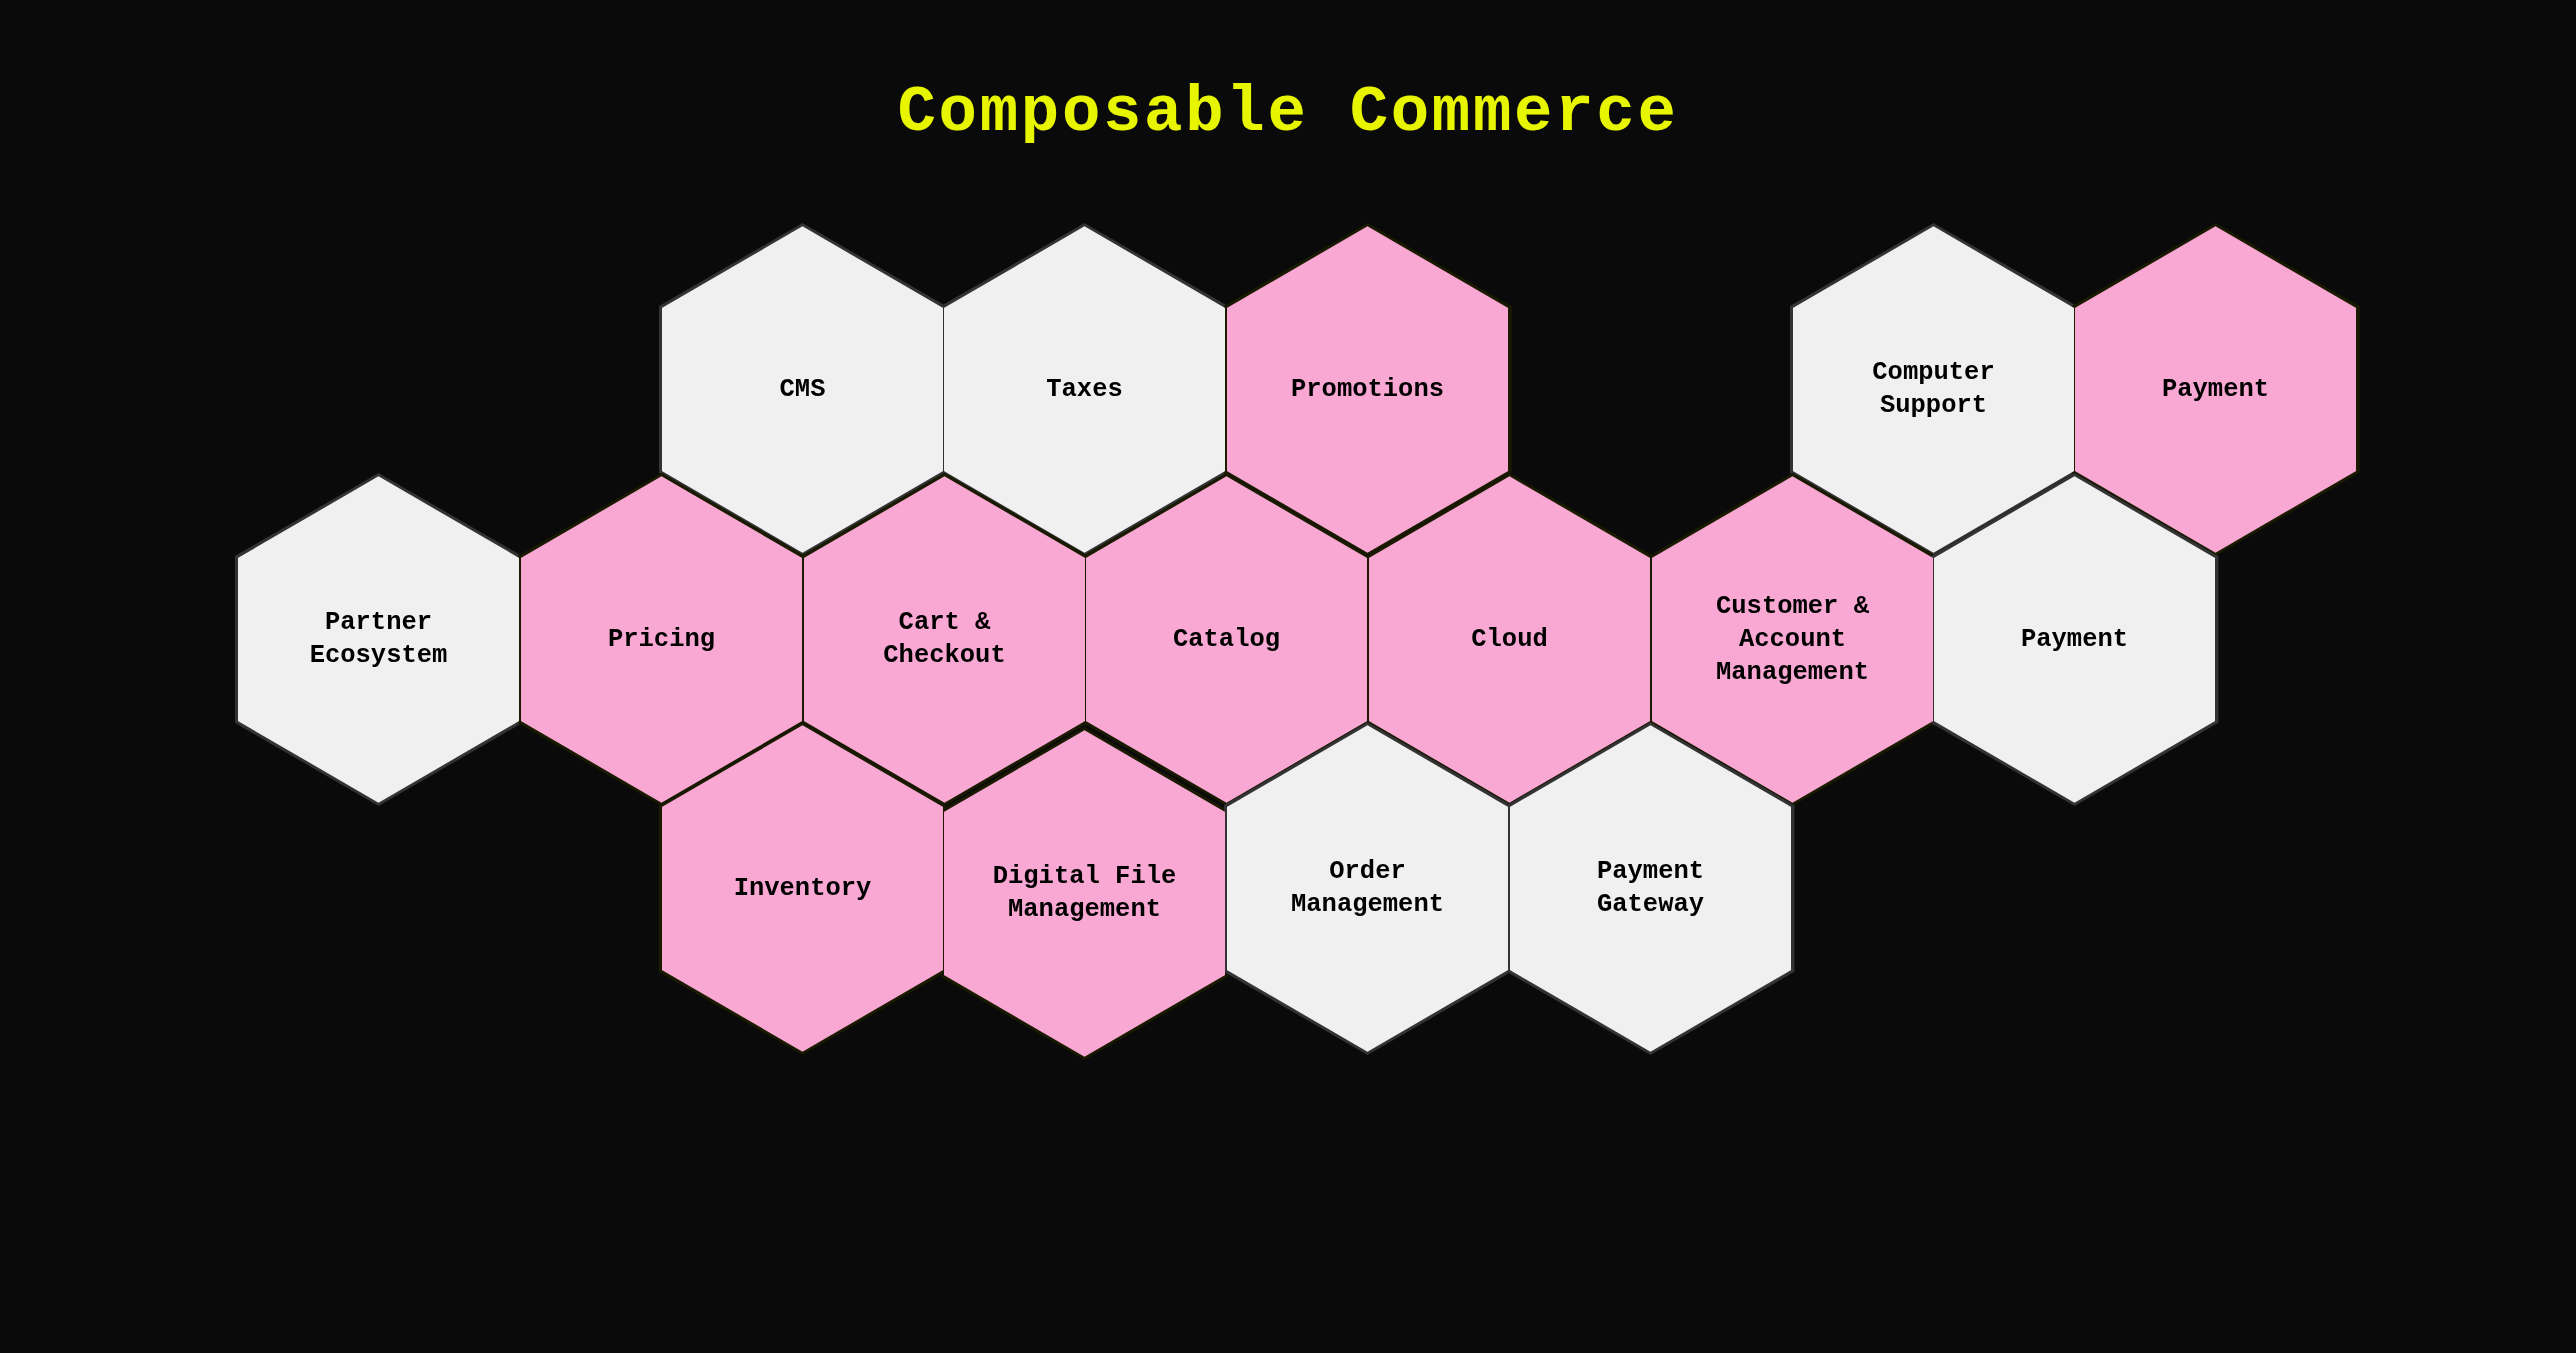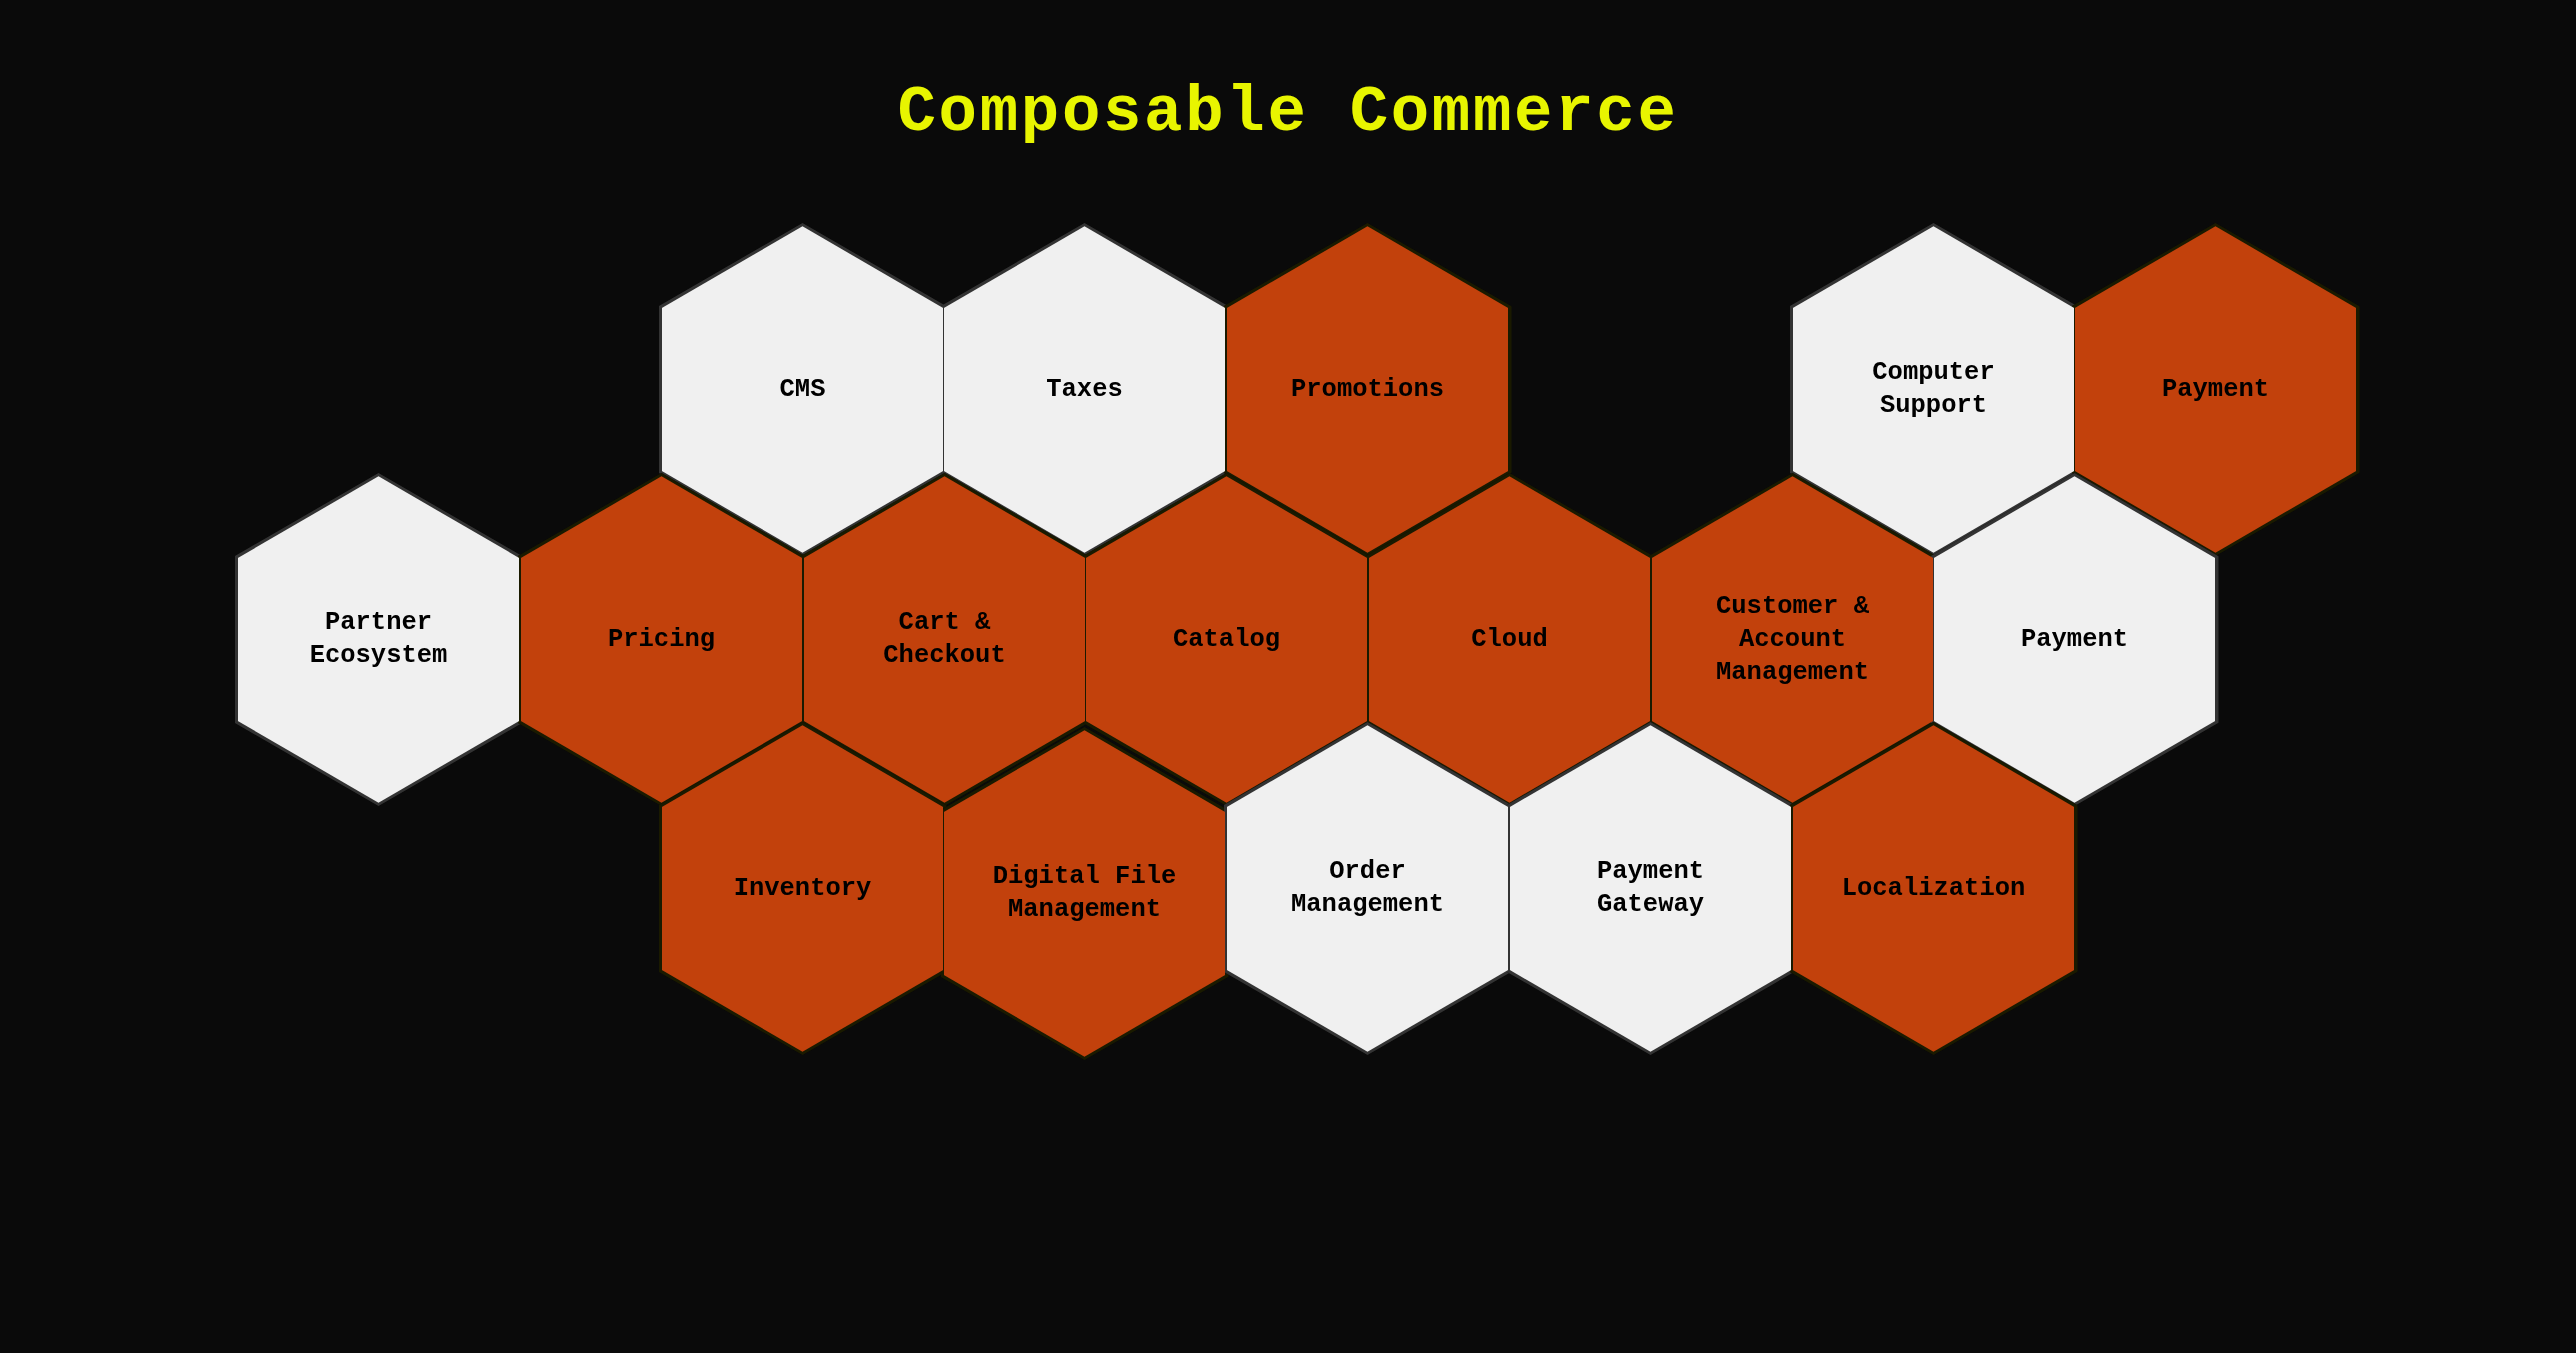--- a/index.html
+++ b/index.html
@@ -115,21 +115,21 @@
       width: calc(100% - 6.7px);
       height: calc(100% - 6.7px);
       clip-path: polygon(50% 0%, 100% 25%, 100% 75%, 50% 100%, 0% 75%, 0% 25%);
       z-index: 1;
       display: flex;
       align-items: center;
       justify-content: center;
     }
 
     .hex.yellow .hex-inner {
-      background-color: #c2410c;
+      background-color: #f9a8d4;
     }
 
     .hex.white .hex-inner {
       background-color: #f0f0f0;
     }
 
     .hex-outline {
       position: absolute;
       width: 100%;
       height: 100%;
@@ -281,22 +281,14 @@
     </div>
     <div class="hex-wrapper" style="left: 1359px; top: 519px;">
       <div class="hex white">
         <div class="hex-outline"></div>
         <div class="hex-inner">
           <div class="hex-label" style="white-space: pre-line;">Payment
 Gateway</div>
         </div>
       </div>
     </div>
-    <div class="hex-wrapper" style="left: 1642px; top: 519px;">
-      <div class="hex yellow">
-        <div class="hex-outline"></div>
-        <div class="hex-inner">
-          <div class="hex-label" style="white-space: pre-line;">Localization</div>
-        </div>
-      </div>
-    </div>
   </div>
 
 
 </body></html>

